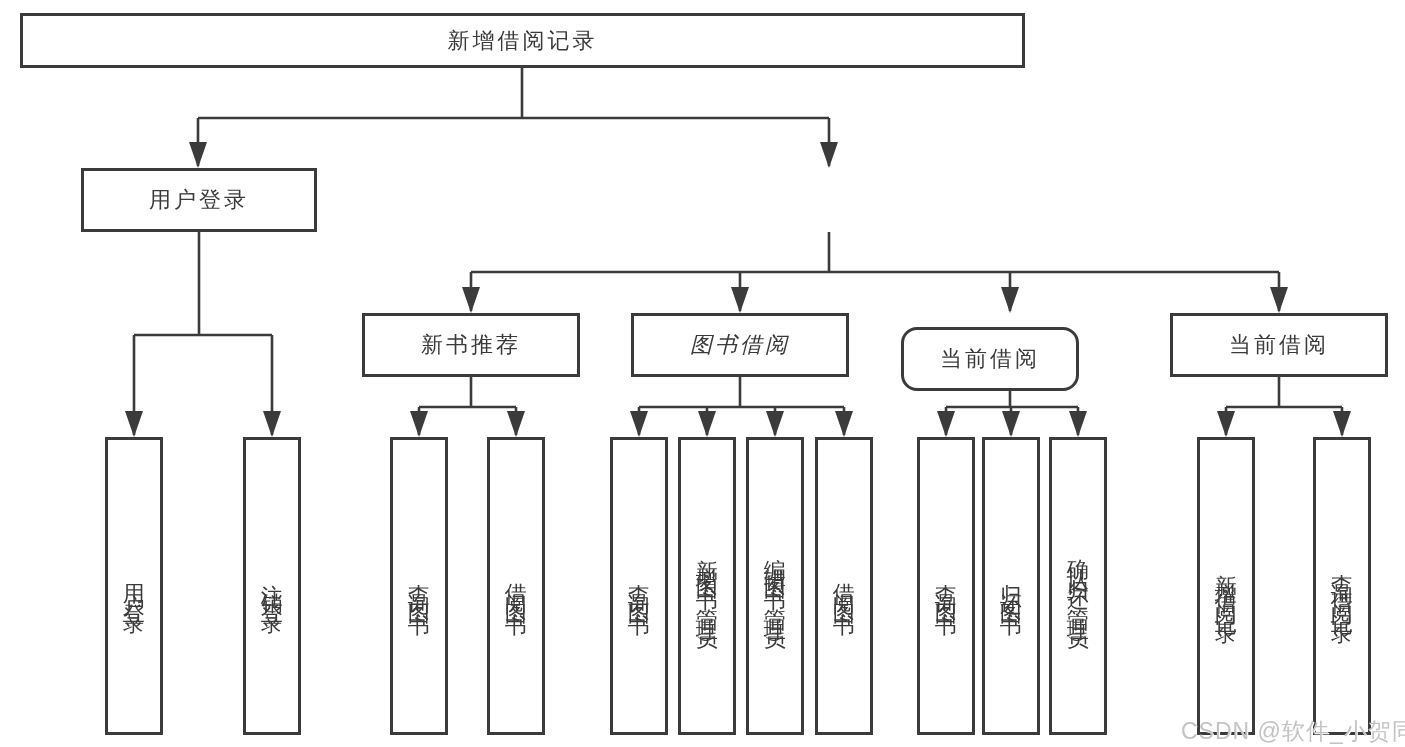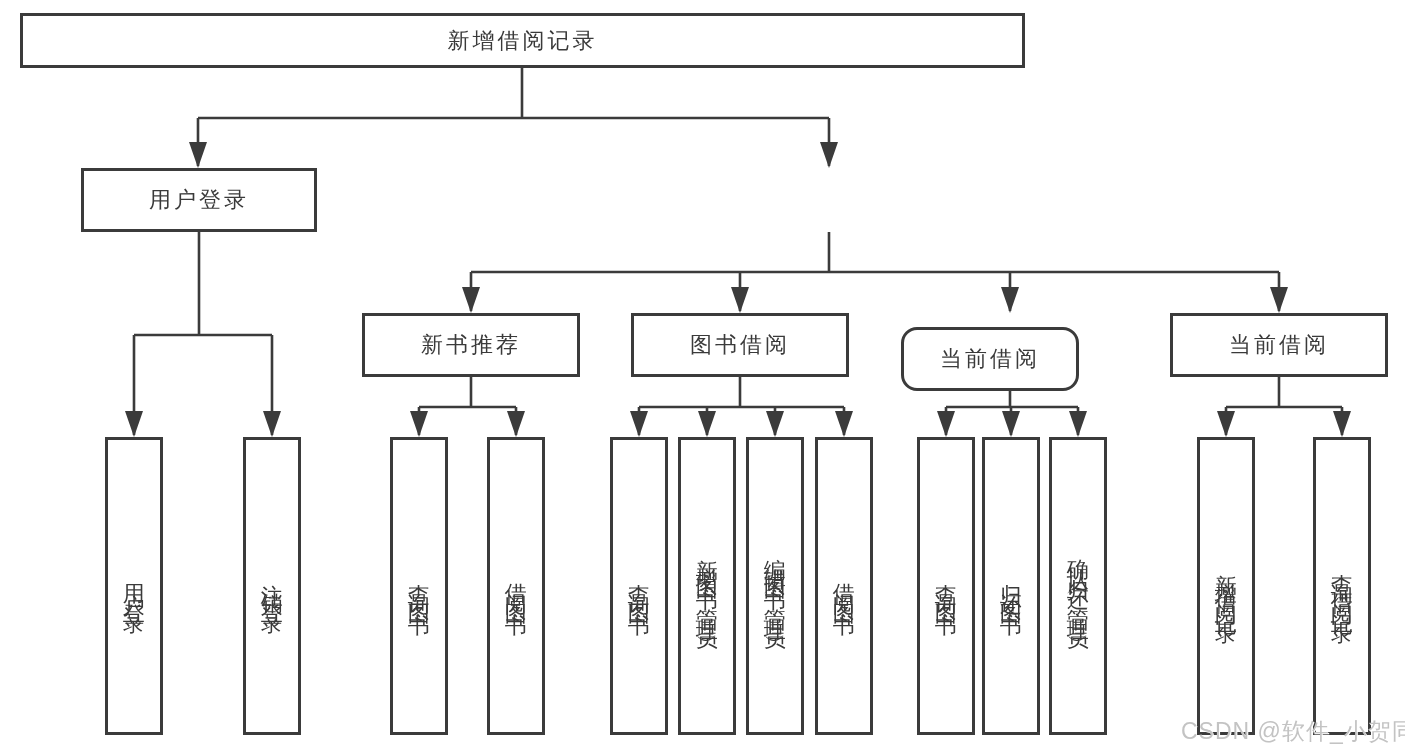--- a/index.html
+++ b/index.html
@@ -44,21 +44,21 @@
     text-orientation: mixed;
     letter-spacing: 10px;
     font-size: 22px;
     white-space: normal;
   }
   
   .n-root  { left: 20px;   top: 13px;  width: 1005px; height: 55px; }
   .n-l1a   { left: 81px;   top: 168px; width: 236px;  height: 64px; }
   .n-l1b   { left: 711px;  top: 168px; width: 236px;  height: 64px; }
   .n-l2a   { left: 362px;  top: 313px; width: 218px;  height: 64px; }
-  .n-l2b   { left: 631px;  top: 313px; width: 218px;  height: 64px; }
+  .n-l2b   { left: 631px;  top: 313px; width: 218px;  height: 64px; font-style: italic; }
   .n-l2c   { left: 901px;  top: 327px; width: 178px;  height: 64px; border-radius: 16px; }
   .n-l2d   { left: 1170px; top: 313px; width: 218px;  height: 64px; }
   .leaf    { top: 437px; width: 58px; height: 298px; }
   .lf-1  { left: 105px; }
   .lf-2  { left: 243px; }
   .lf-3  { left: 390px; }
   .lf-4  { left: 487px; }
   .lf-5  { left: 610px; }
   .lf-6  { left: 678px; }
   .lf-7  { left: 746px; }

